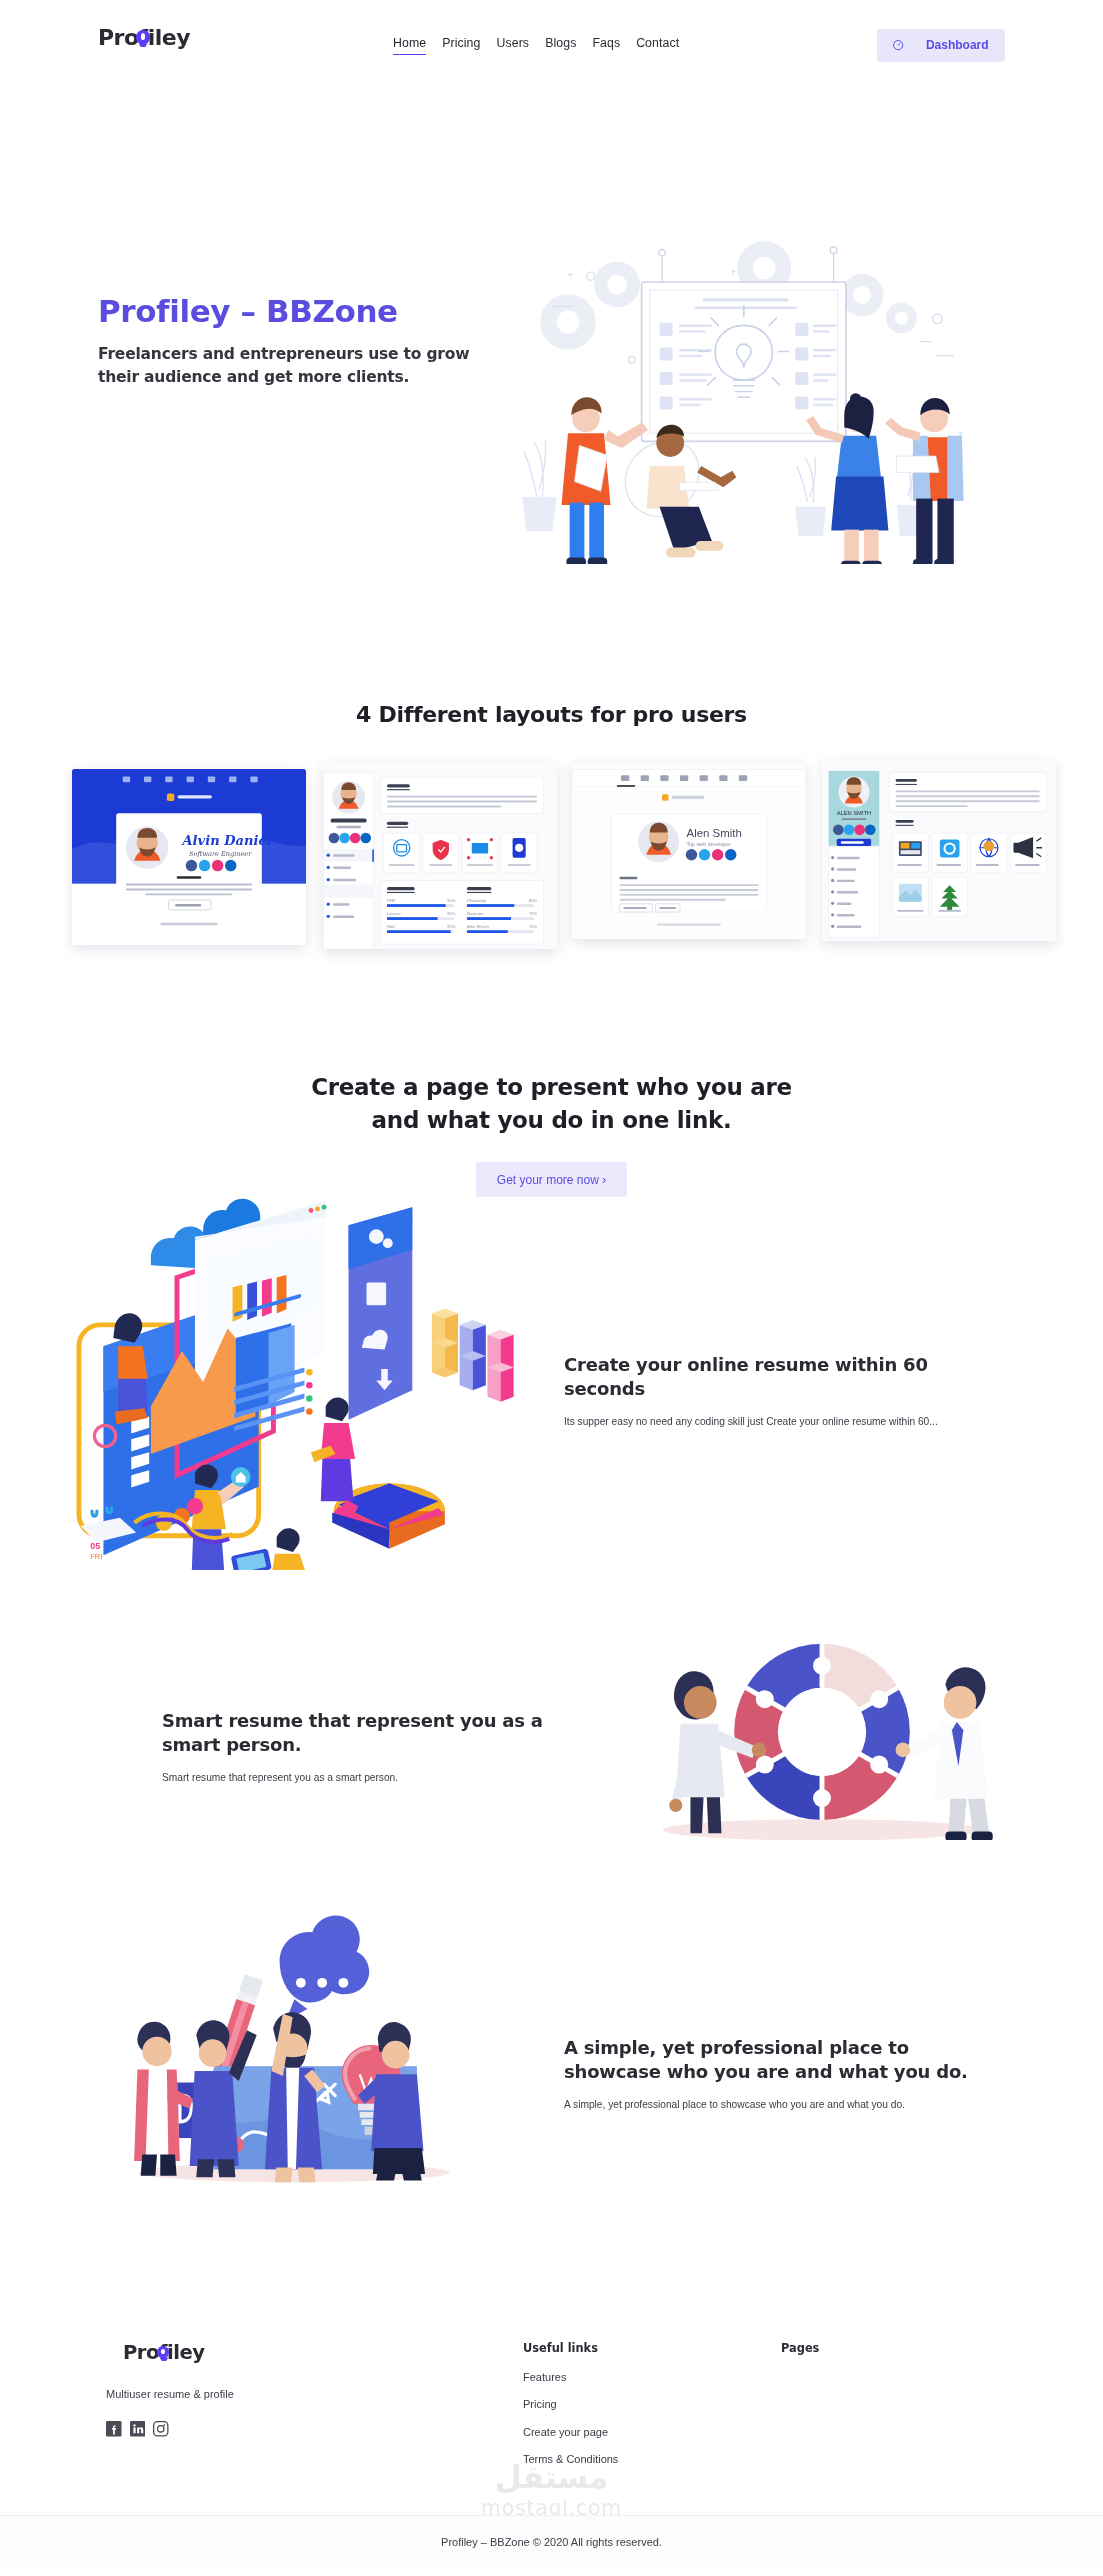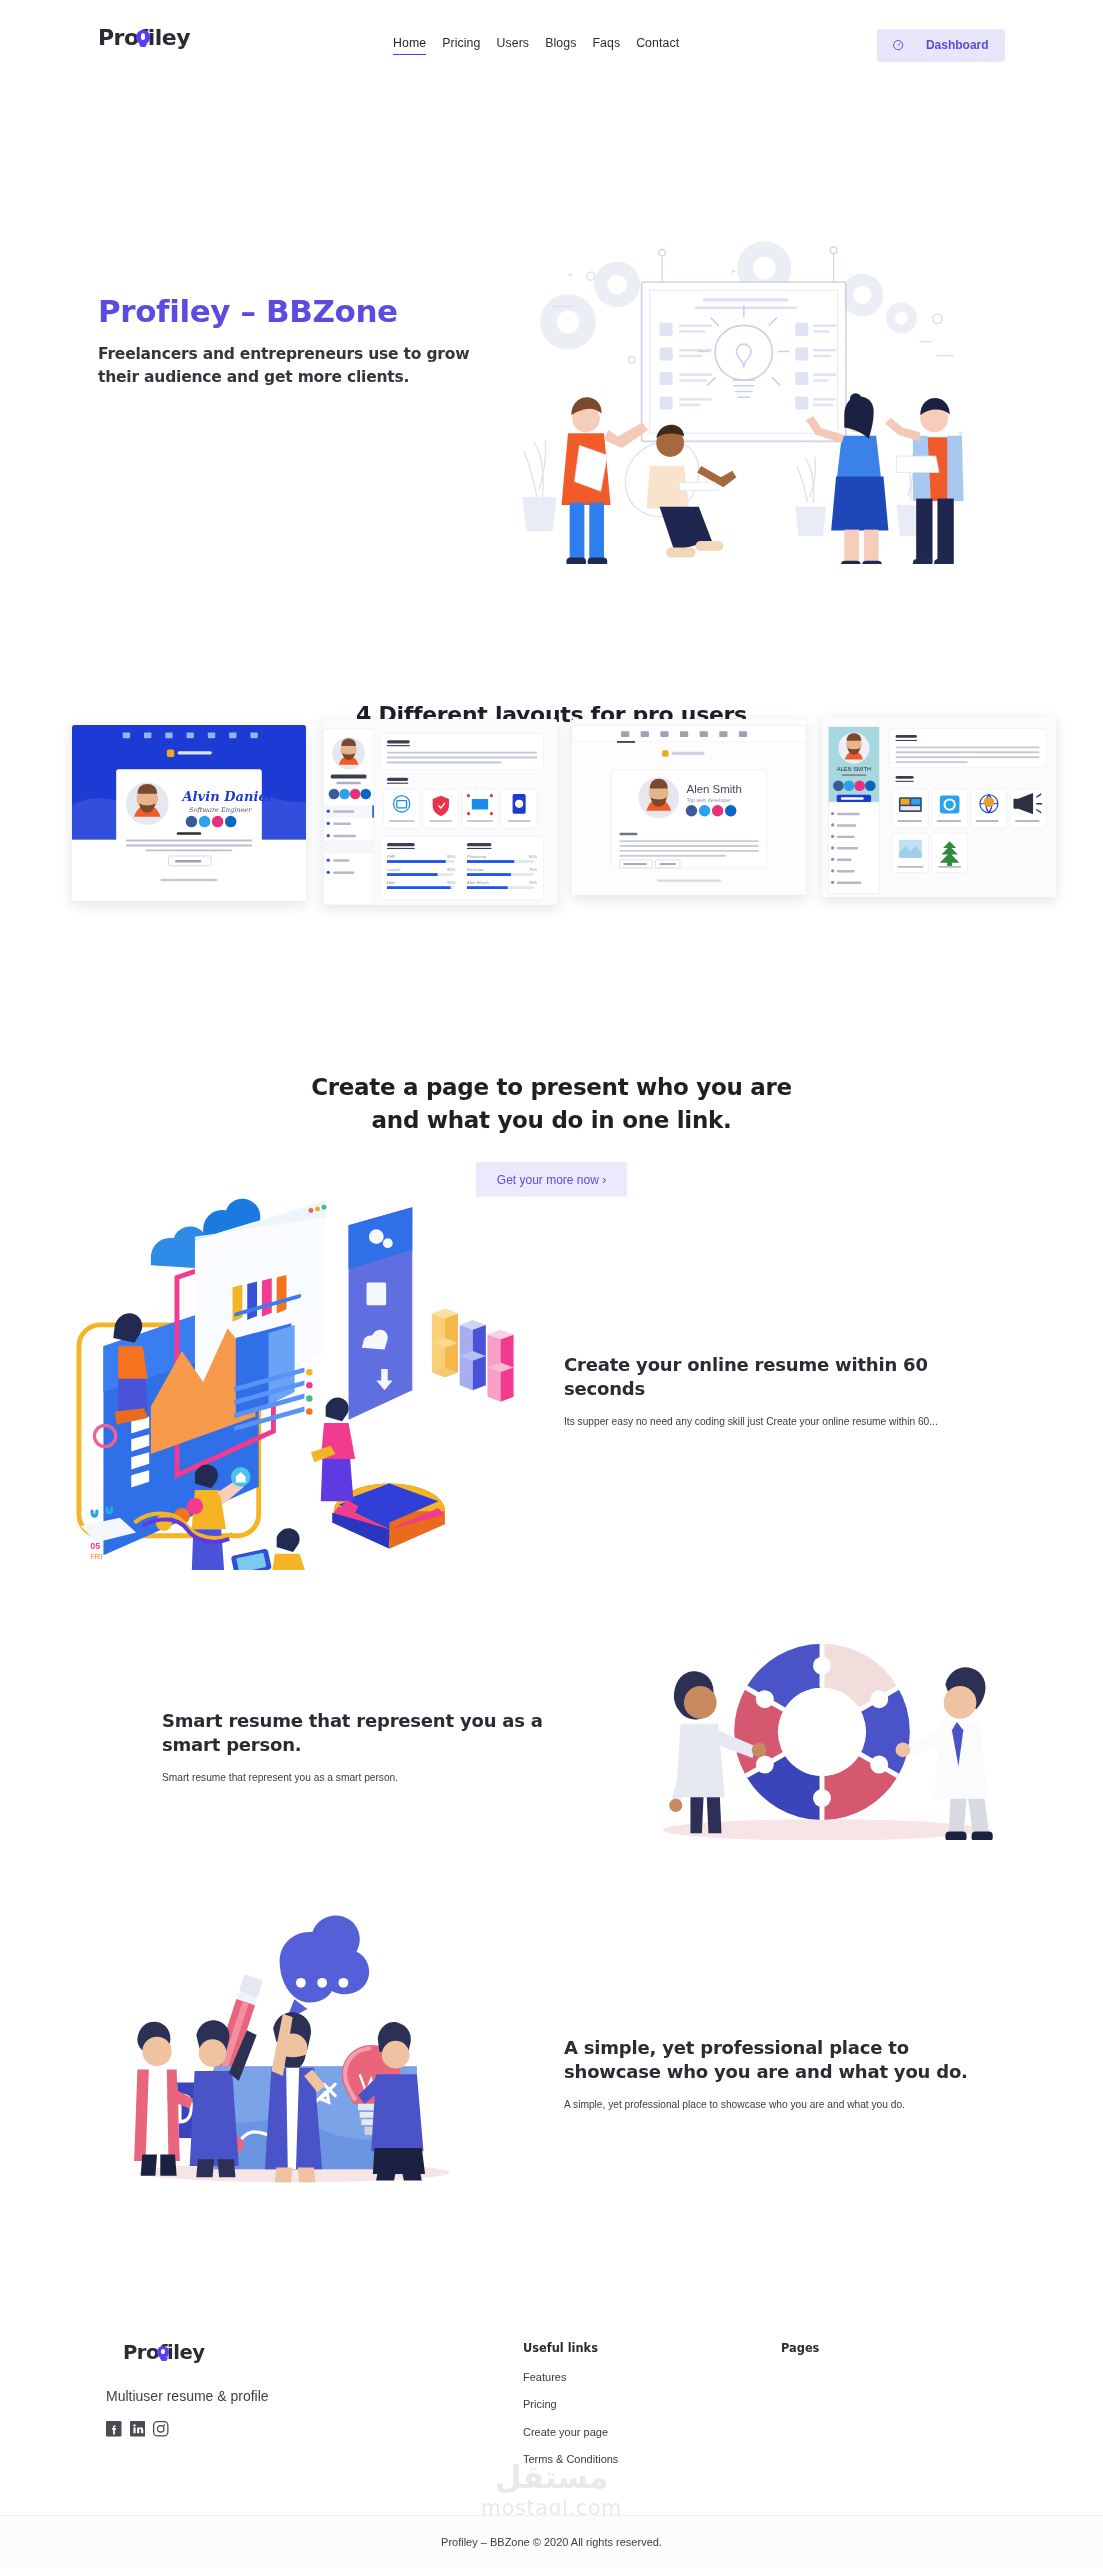--- a/index.html
+++ b/index.html
@@ -63,21 +63,21 @@
   .hero-art { position:absolute; left:519px; top:-33px; width:474px; height:327px; }
 
   
   .sec-title {
     text-align:center; font-size:22px; font-weight:bold; color:#1f1f28;
     font-family:"DejaVu Sans", sans-serif; letter-spacing:-0.3px;
   }
 
   
   .layouts-title { position:absolute; top:702px; left:0; width:1103px; }
-  .layouts-row { position:absolute; top:725px; left:0; width:1098px; height:188px; }
+  .layouts-row { position:absolute; top:769px; left:0; width:1098px; height:188px; }
   .lay-card {
     position:absolute; background:#fff; border-radius:2.5px;
     box-shadow:0 3.3px 13px rgba(35,40,90,.13);
     overflow:hidden;
   }
   .lay1 { left:72px; top:0px; width:234px; height:176px; }
   .lay2 { left:323px; top:-6.5px; width:234px; height:186px; }
   .lay3 { left:572px; top:-6.5px; width:234px; height:176px; }
   .lay4 { left:822px; top:-8.2px; width:234px; height:180px; }
 
@@ -109,21 +109,21 @@
 
   .f3-art { position:absolute; left:90px; top:1914px; width:425px; height:270px; }
   .f3-text { position:absolute; left:564px; top:2036px; width:442px; }
 
   
   .footer { position:absolute; top:2298px; left:0; width:1103px; height:213px; }
   .f-logo { position:absolute; left:123px; top:43px; }
   .f-logo .logo-text { font-size:19.6px; }
   .f-logo .logo-o-mark { left:34px; top:4.9px; width:12.3px; height:12.3px; }
   .f-logo .logo-o-mark:after { left:4.1px; top:2.9px; width:4.1px; height:5.7px; }
-  .f-tag { position:absolute; left:106px; top:90px; font-size:14px; color:#40404c; font-weight:500; }
+  .f-tag { position:absolute; left:106px; top:90px; font-size:11px; color:#40404c; font-weight:500; }
   .f-socials { position:absolute; left:106px; top:123px; display:flex; gap:8.2px; }
   .soc { width:15.5px; height:15.5px; }
   .f-col-links { position:absolute; left:523px; top:43px; }
   .f-col-pages { position:absolute; left:781px; top:43px; }
   .f-col-h { font-size:11.4px; font-weight:bold; color:#2b2b33; font-family:"DejaVu Sans", sans-serif; }
   .f-link { display:block; margin-top:15.5px; font-size:11px; color:#3a3a46; text-decoration:none; font-weight:500; }
   .watermark {
     position:absolute; left:50%; transform:translateX(-50%); top:2462px;
     text-align:center; color:#e9e9ea; pointer-events:none;
   }

